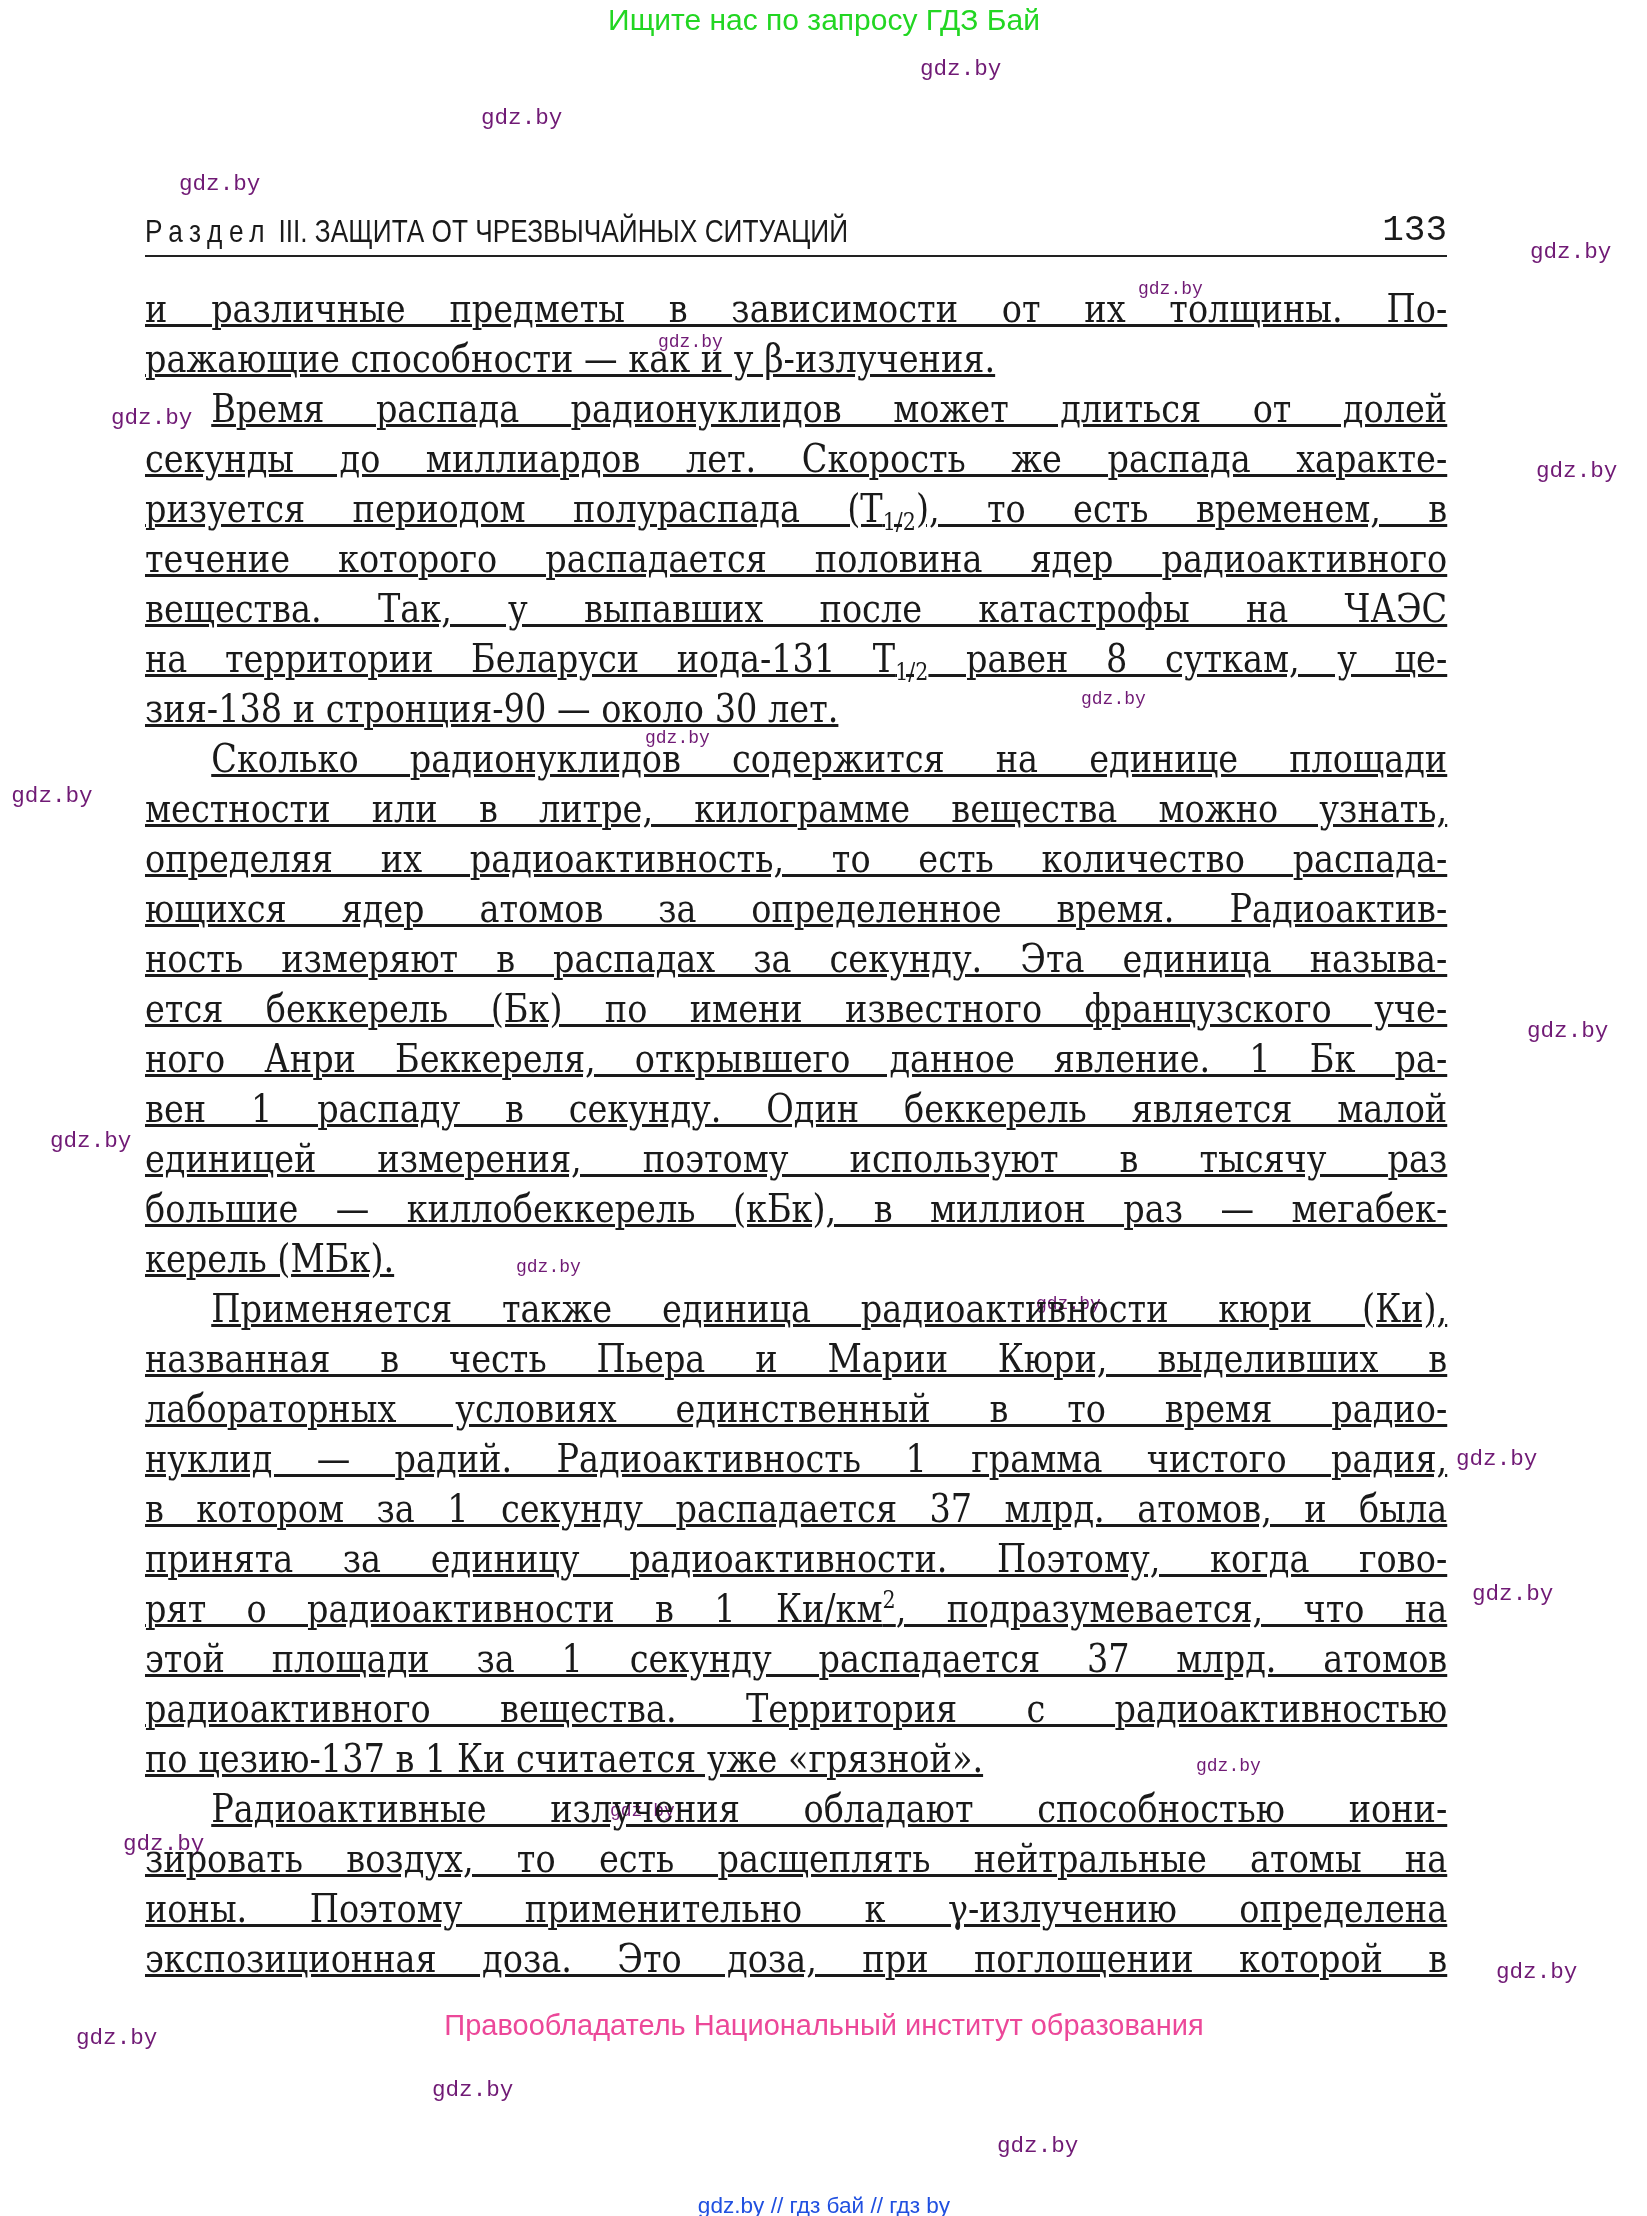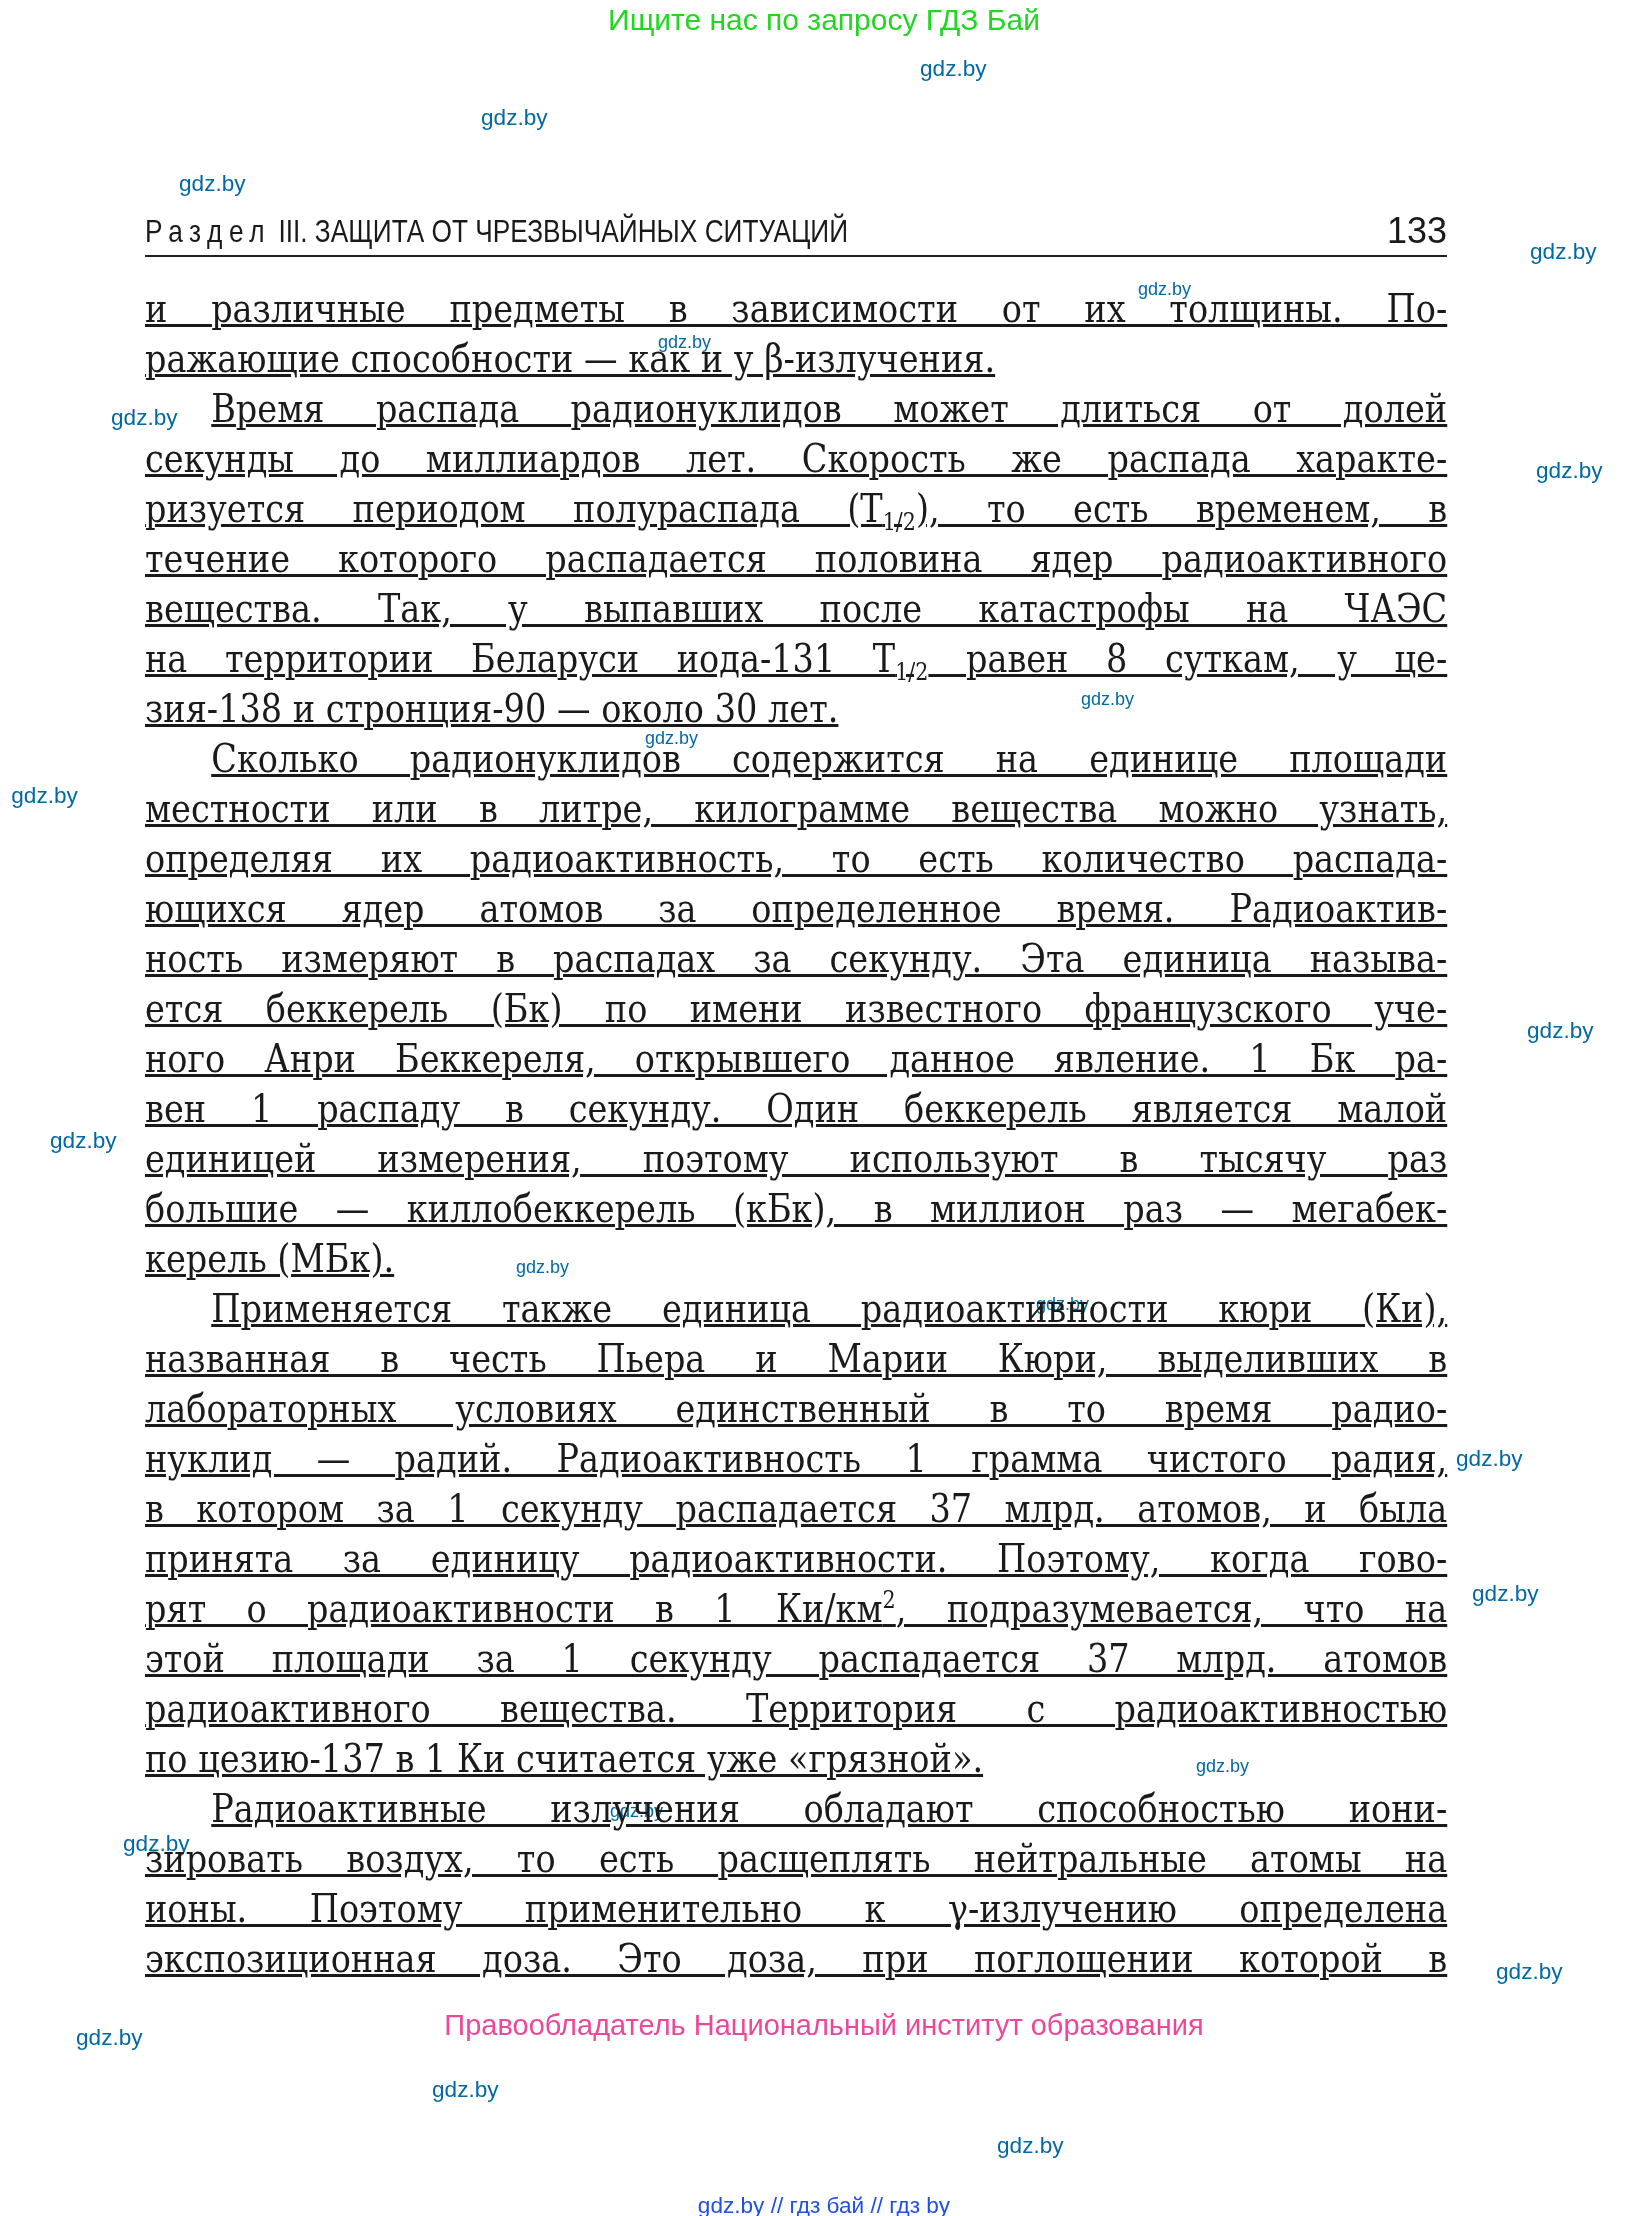--- a/index.html
+++ b/index.html
@@ -1,23 +1,23 @@
 <!DOCTYPE html>
 <html style="font-size:13px"><head>
 <meta charset="utf-8">
 <style>
   html, body { margin:0; padding:0; background:#ffffff; }
   body { width:1648px; height:2216px; position:relative; overflow:hidden; font-family:"DejaVu Serif", serif; color:#1a1a1a; }
-  .wm { position:absolute; font-family:Liberation Sans, sans-serif; color:#0369a1; font-size:22.6px; white-space:nowrap; }
+  .wm { position:absolute; font-family:Liberation Mono, monospace; color:#701a75; font-size:22.6px; white-space:nowrap; }
   .wm.sm { font-size:18px; }
   .top-banner { position:absolute; top:3.2px; left:0; width:1648px; text-align:center; font-family:"Liberation Sans", sans-serif; font-size:30px; color:#22d622; }
   .header { position:absolute; top:208px; left:145px; width:1302px; height:47px; border-bottom:2.4px solid #222; }
   .header .title { position:absolute; left:0; top:4.8px; font-family:"Liberation Sans", sans-serif; font-size:32px; letter-spacing:0px; transform:scaleX(0.82); transform-origin:left; white-space:nowrap; }
   .header .title .spaced { letter-spacing:8px; }
-  .header .pnum { position:absolute; right:0; top:1.6px; font-family:Liberation Sans, sans-serif; font-size:36px; }
+  .header .pnum { position:absolute; right:0; top:1.6px; font-family:Liberation Mono, monospace; font-size:36px; }
   .body-text { position:absolute; left:145px; top:284px; width:1302px;text-decoration:underline; }
   .line { height:50px; line-height:50px; font-size:39px; white-space:nowrap; text-align:justify; text-align-last:justify; transform:scaleX(0.86); transform-origin:left; width:116.3%; }
   .line.last { text-align-last:left; }
   .line.indent { padding-left:77px; box-sizing:border-box; }
   sub { font-size:24px; vertical-align:-8px; line-height:0; }
   sup { font-size:24px; vertical-align:14.5px; line-height:0; }
   .footer-copy { position:absolute; top:2009px; left:0; width:1648px; text-align:center; font-family:Liberation Sans, sans-serif; font-size:29px; color:#ec4899; }
   .footer-links { position:absolute; top:2193px; left:0; width:1648px; text-align:center; font-family:"Liberation Sans", sans-serif; font-size:22.6px; color:#2050e0; }
 </style>
 </head>

